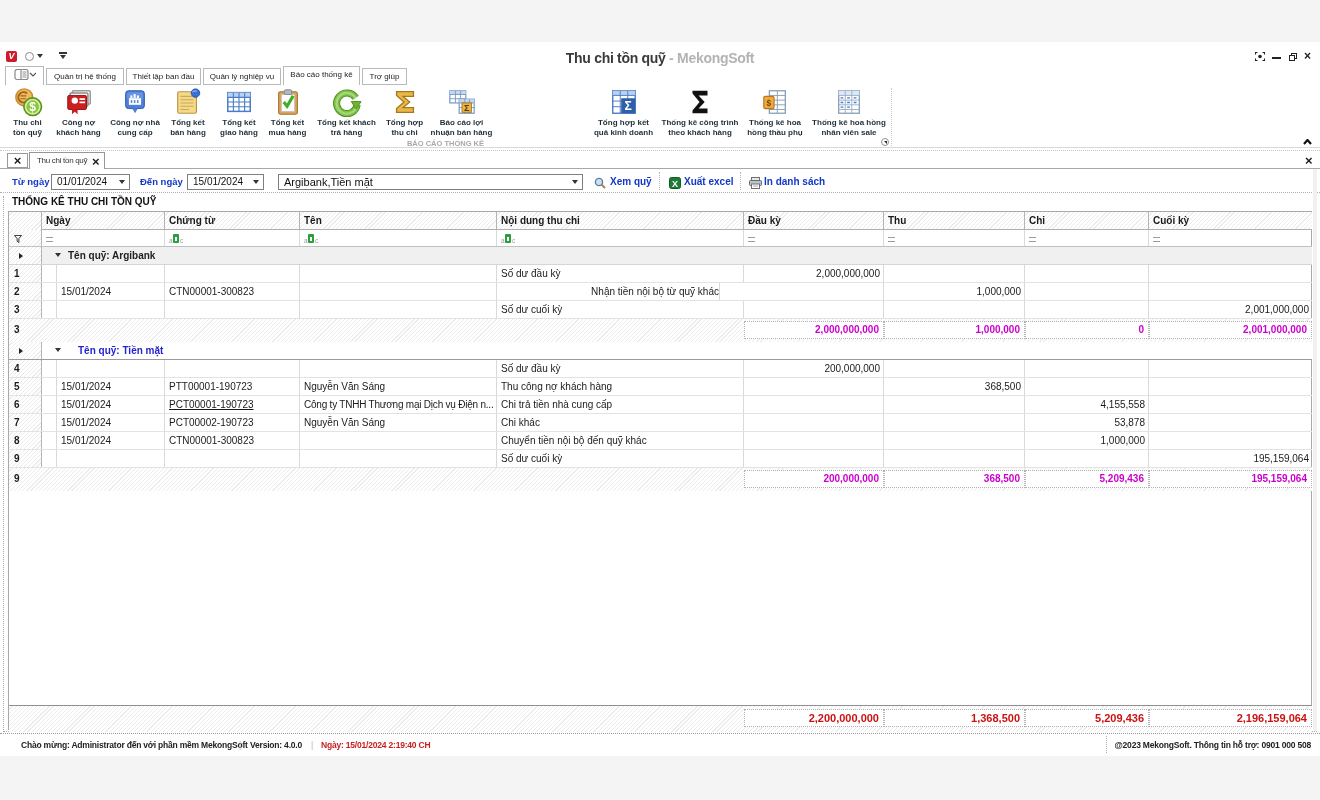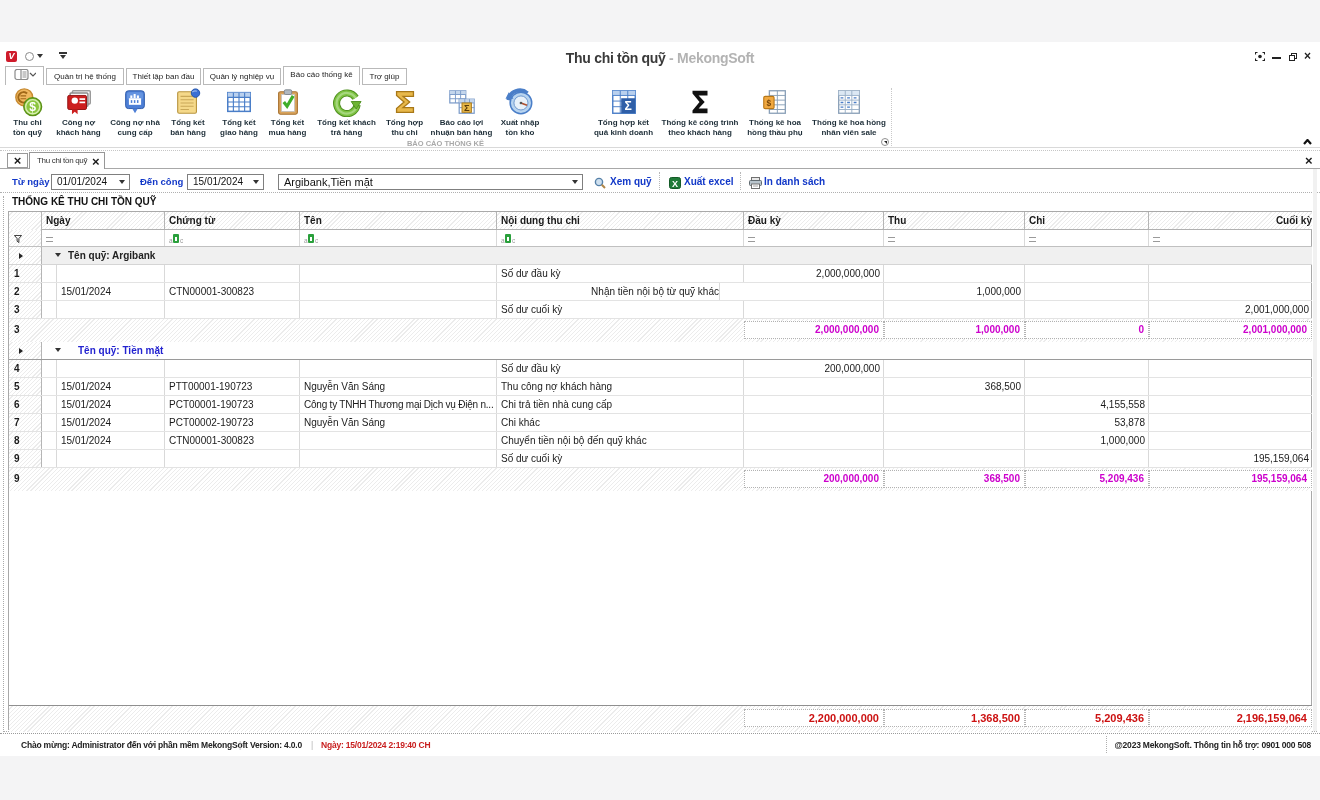--- a/index.html
+++ b/index.html
@@ -125,28 +125,20 @@
 <div class="ritem" style="left:409.5px; width:104px;"><svg width="32" height="32" viewBox="0 0 32 32">
         <rect x="3" y="4" width="17" height="13" fill="#fff" stroke="#7a9ac8" stroke-width="1.3"></rect>
         <rect x="3" y="4" width="17" height="4" fill="#c4d6ec"></rect>
         <path d="M3 8h17M3 12.5h17M9 4v13M14.5 4v13" stroke="#7a9ac8" stroke-width="1"></path>
         <rect x="13" y="13" width="16" height="15" fill="#fff" stroke="#7a9ac8" stroke-width="1.3"></rect>
         <rect x="13" y="13" width="16" height="4" fill="#c4d6ec"></rect>
         <path d="M13 17h16M13 22h16M19 13v15M24 13v15" stroke="#7a9ac8" stroke-width="1"></path>
         <rect x="16" y="17" width="10" height="10" fill="#e8b84a" stroke="#a87818" stroke-width="1"></rect>
         <text x="21" y="25.5" font-family="Liberation Sans" font-size="10" font-weight="bold" fill="#5a3c08" text-anchor="middle">Σ</text>
       </svg>Báo cáo lợi<br>nhuận bán hàng</div>
-<div class="ritem" style="left:468.0px; width:104px;"><svg width="32" height="32" viewBox="0 0 32 32">
-        <circle cx="17" cy="17" r="11.5" fill="#b8d4f0" stroke="#4a7ec8" stroke-width="1.6"></circle>
-        <circle cx="17" cy="17" r="7.5" fill="#e8f1fa" stroke="#6a94cc" stroke-width="1"></circle>
-        <path d="M17 17 L23.5 19.5" stroke="#b05030" stroke-width="1.8"></path>
-        <circle cx="17" cy="17" r="1.4" fill="#555"></circle>
-        <path d="M3.5 14 A 12.5 12.5 0 0 1 24 6.5" fill="none" stroke="#4a7ec8" stroke-width="4"></path>
-        <path d="M0.5 12.5 L9 12.5 L4 5.5 Z" fill="#4a7ec8"></path>
-      </svg>Xuất nhập<br>tồn kho</div>
 <div class="ritem" style="left:571.5px; width:104px;"><svg width="32" height="32" viewBox="0 0 32 32">
         <rect x="4" y="4" width="24" height="24" fill="#fff" stroke="#4a7ec8" stroke-width="1.5"></rect>
         <rect x="4" y="4" width="24" height="5" fill="#b9d0ee"></rect>
         <path d="M4 9h24M4 15h24M4 21h24M12 4v24M20 4v24" stroke="#4a7ec8" stroke-width="1"></path>
         <rect x="13" y="12" width="15" height="16" fill="#2f5fa8"></rect>
         <text x="20.5" y="25" font-family="Liberation Sans" font-size="13" font-weight="bold" fill="#fff" text-anchor="middle">Σ</text>
       </svg>Tổng hợp kết<br>quả kinh doanh</div>
 <div class="ritem" style="left:648.0px; width:104px;"><svg width="32" height="32" viewBox="0 0 32 32">
         <path d="M8 4 H24 V9 H14.5 L21 16 L14.5 23 H24 V28 H8 V25 L15.5 16 L8 7 Z" fill="#111"></path>
       </svg>Thống kê công trình<br>theo khách hàng</div>
@@ -175,21 +167,21 @@
 
 <div class="abs" style="left:7px; top:153px; width:21px; height:15px; background:#fff; border:1px solid #9a9a9a; z-index:2; text-align:center; font-weight:bold; font-size:13px; line-height:13px; color:#1a1a1a;">×</div>
 <div class="abs" style="left:29px; top:152px; width:76px; height:17px; background:#fff; border:1px solid #979797; border-bottom:none; font-size:8px; letter-spacing:-0.3px; color:#333; line-height:16px; padding-left:7px; z-index:2;">Thu chi tồn quỹ</div>
 <div class="xx" style="left:92px; top:156px; z-index:3;">×</div>
 <div class="xx" style="left:1305px; top:155px;">×</div>
 <div class="abs" style="left:0; top:168px; width:1320px; height:1px; background:#a8a8a8;"></div>
 
 <div class="abs" style="left:0; top:169px; width:1320px; height:24px; background:#fff; border-bottom:1px dotted #b0b0b0;"></div>
 <div class="blab" style="left:12px; font-size:9.5px;">Từ ngày</div>
 <div class="inp" style="left:51px; width:79px;">01/01/2024<span class="dar"></span></div>
-<div class="blab" style="left:140px; font-size:9.5px;">Đến công</div>
+<div class="blab" style="left:140px; font-size:9.5px;">Đến ngày</div>
 <div class="inp" style="left:187px; width:77px;">15/01/2024<span class="dar"></span></div>
 <div class="inp" style="left:278px; width:305px; font-size:11px;">Argibank,Tiền mặt<span class="dar"></span></div>
 <div class="abs" style="left:594px; top:175px;"><svg width="12" height="12" viewBox="0 0 12 12">
       <circle cx="5" cy="5" r="3.6" fill="#cfe0ef" stroke="#5580a8" stroke-width="1.4"></circle>
       <line x1="7.8" y1="7.8" x2="11" y2="11" stroke="#b08648" stroke-width="2"></line>
     </svg></div>
 <div class="blab" style="left:610px;">Xem quỹ</div>
 <div class="vsep" style="left:659px;"></div>
 <div class="abs" style="left:669px; top:175px;"><svg width="12" height="12" viewBox="0 0 12 12">
       <rect x="0.5" y="0.5" width="11" height="11" rx="2" fill="#1f7a38" stroke="#135a26" stroke-width="1"></rect>
@@ -212,21 +204,21 @@
 <div id="grid">
 <div class="grow" style="top:0px; height:18px; border-bottom:1px solid #b0b0b0;">
       <div class="cell hvl hatch2" style="left:0; width:33px; height:18px;"></div>
       <div class="cell bd hvl hatch2" style="left:33px; width:123px; padding-left:4px;">Ngày</div>
       <div class="cell bd hvl hatch2" style="left:156px; width:135px; padding-left:4px;">Chứng từ</div>
       <div class="cell bd hvl hatch2" style="left:291px; width:197px; padding-left:4px;">Tên</div>
       <div class="cell bd hvl hatch2" style="left:488px; width:247px; padding-left:4px;">Nội dung thu chi</div>
       <div class="cell bd hvl hatch2" style="left:735px; width:140px; padding-left:4px;">Đầu kỳ</div>
       <div class="cell bd hvl hatch2" style="left:875px; width:141px; padding-left:4px;">Thu</div>
       <div class="cell bd hvl hatch2" style="left:1016px; width:124px; padding-left:4px;">Chi</div>
-      <div class="cell bd hatch2" style="left:1140px; width:163px; padding-left:4px;text-align:right;">Cuối kỳ</div>
+      <div class="cell bd hatch2" style="left:1140px; width:163px; padding-left:4px;">Cuối kỳ</div>
     </div>
 <div class="grow" style="top:18px; height:17px; border-bottom:1px solid #c0c0c0;">
       <div class="cell hvl hatch2" style="left:0; width:33px;"><svg style="margin:5px 0 0 5px;" width="8" height="8" viewBox="0 0 9 9">
           <path d="M0.5 0.5 h8 l-3 3.5 v4.5 l-2 -1.5 v-3 Z" fill="none" stroke="#333" stroke-width="1.1"></path>
         </svg></div>
       <div class="cell vl" style="left:33px; width:123px; padding-left:4px;"><span style="display:inline-block; width:7px; height:5px; border-top:1.6px solid #9a9a9a; border-bottom:1.6px solid #9a9a9a;"></span></div>
       <div class="cell vl" style="left:156px; width:135px; padding-left:4px;"><span style="position:relative; display:inline-block; width:16px; height:10px; vertical-align:middle;"><span style="position:absolute; left:0; top:-2px; font-size:6.5px; color:#9a9a9a;">a</span><span style="position:absolute; left:4px; top:0px; width:6px; height:9px; background:#2aa03c; border-radius:1px;"></span><span style="position:absolute; left:6px; top:2.5px; width:2px; height:4px; background:#fff;"></span><span style="position:absolute; left:11px; top:-2px; font-size:6.5px; color:#9a9a9a;">c</span></span></div>
       <div class="cell vl" style="left:291px; width:197px; padding-left:4px;"><span style="position:relative; display:inline-block; width:16px; height:10px; vertical-align:middle;"><span style="position:absolute; left:0; top:-2px; font-size:6.5px; color:#9a9a9a;">a</span><span style="position:absolute; left:4px; top:0px; width:6px; height:9px; background:#2aa03c; border-radius:1px;"></span><span style="position:absolute; left:6px; top:2.5px; width:2px; height:4px; background:#fff;"></span><span style="position:absolute; left:11px; top:-2px; font-size:6.5px; color:#9a9a9a;">c</span></span></div>
       <div class="cell vl" style="left:488px; width:247px; padding-left:4px;"><span style="position:relative; display:inline-block; width:16px; height:10px; vertical-align:middle;"><span style="position:absolute; left:0; top:-2px; font-size:6.5px; color:#9a9a9a;">a</span><span style="position:absolute; left:4px; top:0px; width:6px; height:9px; background:#2aa03c; border-radius:1px;"></span><span style="position:absolute; left:6px; top:2.5px; width:2px; height:4px; background:#fff;"></span><span style="position:absolute; left:11px; top:-2px; font-size:6.5px; color:#9a9a9a;">c</span></span></div>
       <div class="cell vl" style="left:735px; width:140px; padding-left:4px;"><span style="display:inline-block; width:7px; height:5px; border-top:1.6px solid #9a9a9a; border-bottom:1.6px solid #9a9a9a;"></span></div>
@@ -307,21 +299,21 @@
       <div class="cell vl" style="left:488px; width:247px; padding-left:4px;">Thu công nợ khách hàng</div>
       <div class="cell vl rt" style="left:735px; width:140px; padding-right:3px;"></div>
       <div class="cell vl rt" style="left:875px; width:141px; padding-right:3px;">368,500</div>
       <div class="cell vl rt" style="left:1016px; width:124px; padding-right:3px;"></div>
       <div class="cell rt" style="left:1140px; width:163px; padding-right:3px;"></div>
     </div>
 <div class="grow" style="top:184px; height:18px; border-bottom:1px solid #e3e3e3;">
       <div class="cell hvl hatch2 bd" style="left:0; width:33px; padding-left:5px;">6</div>
       <div class="cell vl" style="left:33px; width:15px;"></div>
       <div class="cell vl" style="left:48px; width:108px; padding-left:4px;">15/01/2024</div>
-      <div class="cell vl" style="left:156px; width:135px; padding-left:4px;">PCT00001-190723</div>
+      <div class="cell vl" style="left:156px; width:135px; padding-left:4px;text-decoration:underline;">PCT00001-190723</div>
       <div class="cell vl" style="left:291px; width:197px; padding-left:4px;"><span style="letter-spacing:-0.22px;">Công ty TNHH Thương mại Dịch vụ Điện n...</span></div>
       <div class="cell vl" style="left:488px; width:247px; padding-left:4px;">Chi trả tiền nhà cung cấp</div>
       <div class="cell vl rt" style="left:735px; width:140px; padding-right:3px;"></div>
       <div class="cell vl rt" style="left:875px; width:141px; padding-right:3px;"></div>
       <div class="cell vl rt" style="left:1016px; width:124px; padding-right:3px;">4,155,558</div>
       <div class="cell rt" style="left:1140px; width:163px; padding-right:3px;"></div>
     </div>
 <div class="grow" style="top:202px; height:18px; border-bottom:1px solid #e3e3e3;">
       <div class="cell hvl hatch2 bd" style="left:0; width:33px; padding-left:5px;">7</div>
       <div class="cell vl" style="left:33px; width:15px;"></div>

